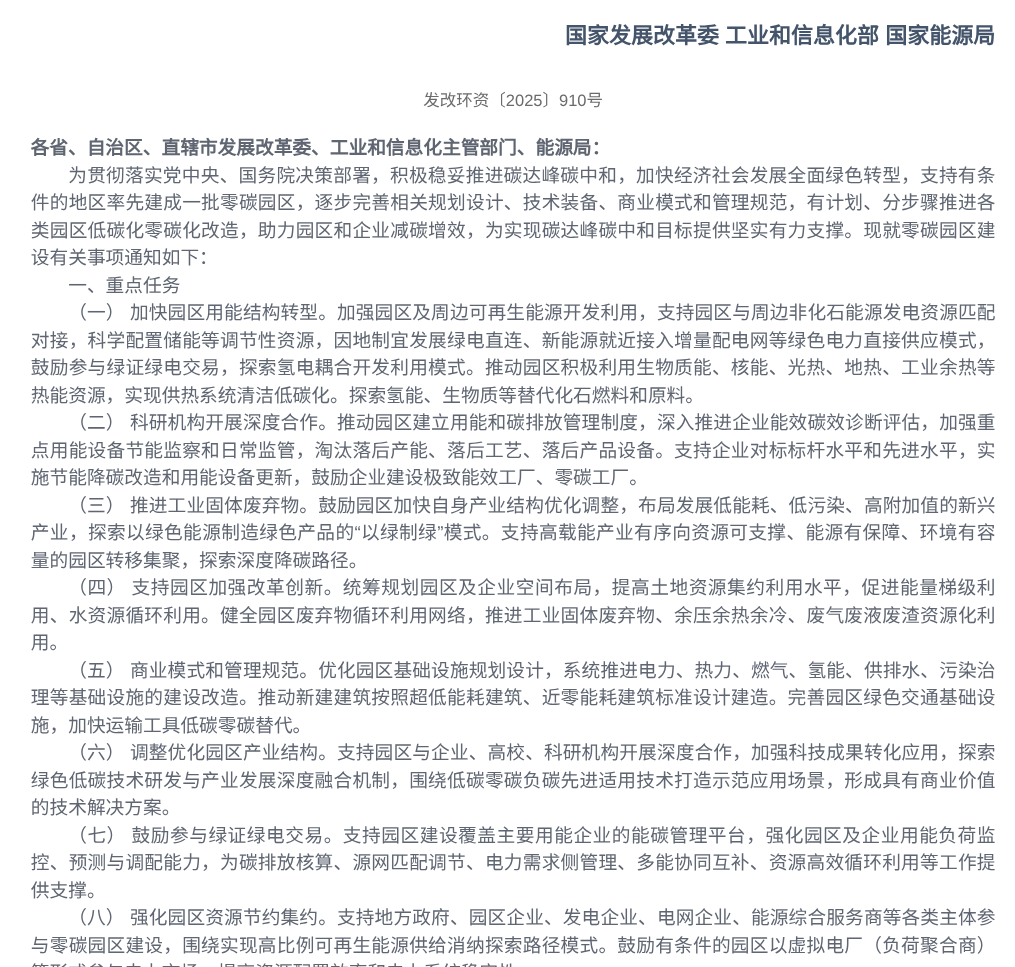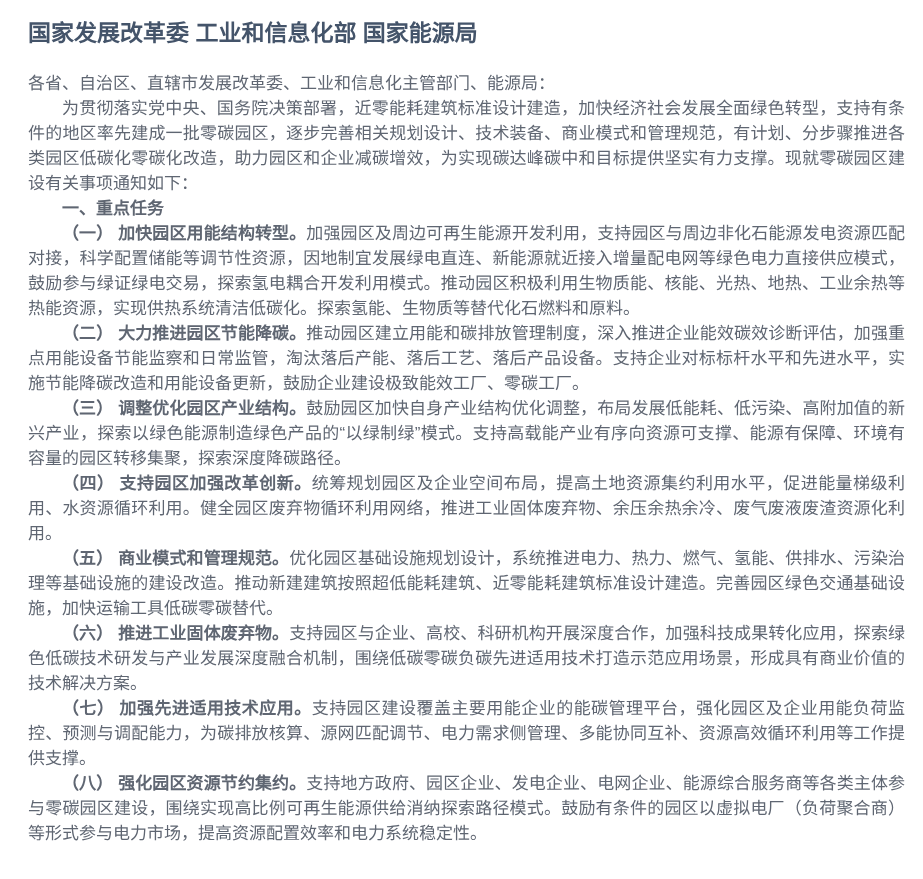--- a/index.html
+++ b/index.html
@@ -14,22 +14,22 @@
   .page {
     box-sizing: border-box;
     width: 923px;
     min-height: 879px;
     padding: 14px 18px 8px 28px;
     background: #ffffff;
   }
   .doc-title {
     margin: 0;
     padding-top: 4px;
-    text-align: left;
-    font-size: 23px;
+    text-align: right;
+    font-size: 20px;
     font-weight: 700;
     line-height: 31px;
     color: var(--title-color, #44546a);
   }
   .doc-title .title-line {
     display: block;
   }
   .doc-number {
     margin-top: 30px;
     text-align: center;
@@ -44,55 +44,57 @@
     color: var(--text-color, #5f6672);
     text-align: justify;
   }
   .doc-body p {
     margin: 0;
     padding: 0;
     text-indent: 2em;
   }
   .doc-body p.no-indent {
     text-indent: 0;
+    font-weight: bold;
   }
   .doc-body .bold-heading,
   .doc-body .item-lead {
-    font-weight: 700;
+    font-weight: 400;
     color: var(--text-color, #5f6672);
   }
 </style>
 </head>
 <body style="--title-color: #44546a; --text-color: #5f6672; --docnum-color: #6b6b6b;">
 
 <div class="page">
 
   <h1 class="doc-title">
     <span class="title-line">国家发展改革委 工业和信息化部 国家能源局</span>
   </h1>
 
+  <div class="doc-number">发改环资〔2025〕910号</div>
 
   <div class="doc-body">
 
     <p class="no-indent">各省、自治区、直辖市发展改革委、工业和信息化主管部门、能源局：</p>
 
-    <p>为贯彻落实党中央、国务院决策部署，近零能耗建筑标准设计建造，加快经济社会发展全面绿色转型，支持有条件的地区率先建成一批零碳园区，逐步完善相关规划设计、技术装备、商业模式和管理规范，有计划、分步骤推进各类园区低碳化零碳化改造，助力园区和企业减碳增效，为实现碳达峰碳中和目标提供坚实有力支撑。现就零碳园区建设有关事项通知如下：</p>
+    <p>为贯彻落实党中央、国务院决策部署，积极稳妥推进碳达峰碳中和，加快经济社会发展全面绿色转型，支持有条件的地区率先建成一批零碳园区，逐步完善相关规划设计、技术装备、商业模式和管理规范，有计划、分步骤推进各类园区低碳化零碳化改造，助力园区和企业减碳增效，为实现碳达峰碳中和目标提供坚实有力支撑。现就零碳园区建设有关事项通知如下：</p>
 
     <p class="bold-heading">一、重点任务</p>
 
     <p><span class="item-lead">（一） 加快园区用能结构转型。</span><span>加强园区及周边可再生能源开发利用，支持园区与周边非化石能源发电资源匹配对接，科学配置储能等调节性资源，因地制宜发展绿电直连、新能源就近接入增量配电网等绿色电力直接供应模式，鼓励参与绿证绿电交易，探索氢电耦合开发利用模式。推动园区积极利用生物质能、核能、光热、地热、工业余热等热能资源，实现供热系统清洁低碳化。探索氢能、生物质等替代化石燃料和原料。</span></p>
 
-    <p><span class="item-lead">（二） 大力推进园区节能降碳。</span><span>推动园区建立用能和碳排放管理制度，深入推进企业能效碳效诊断评估，加强重点用能设备节能监察和日常监管，淘汰落后产能、落后工艺、落后产品设备。支持企业对标标杆水平和先进水平，实施节能降碳改造和用能设备更新，鼓励企业建设极致能效工厂、零碳工厂。</span></p>
+    <p><span class="item-lead">（二） 科研机构开展深度合作。</span><span>推动园区建立用能和碳排放管理制度，深入推进企业能效碳效诊断评估，加强重点用能设备节能监察和日常监管，淘汰落后产能、落后工艺、落后产品设备。支持企业对标标杆水平和先进水平，实施节能降碳改造和用能设备更新，鼓励企业建设极致能效工厂、零碳工厂。</span></p>
 
-    <p><span class="item-lead">（三） 调整优化园区产业结构。</span><span>鼓励园区加快自身产业结构优化调整，布局发展低能耗、低污染、高附加值的新兴产业，探索以绿色能源制造绿色产品的“以绿制绿”模式。支持高载能产业有序向资源可支撑、能源有保障、环境有容量的园区转移集聚，探索深度降碳路径。</span></p>
+    <p><span class="item-lead">（三） 推进工业固体废弃物。</span><span>鼓励园区加快自身产业结构优化调整，布局发展低能耗、低污染、高附加值的新兴产业，探索以绿色能源制造绿色产品的“以绿制绿”模式。支持高载能产业有序向资源可支撑、能源有保障、环境有容量的园区转移集聚，探索深度降碳路径。</span></p>
 
     <p><span class="item-lead">（四） 支持园区加强改革创新。</span><span>统筹规划园区及企业空间布局，提高土地资源集约利用水平，促进能量梯级利用、水资源循环利用。健全园区废弃物循环利用网络，推进工业固体废弃物、余压余热余冷、废气废液废渣资源化利用。</span></p>
 
     <p><span class="item-lead">（五） 商业模式和管理规范。</span><span>优化园区基础设施规划设计，系统推进电力、热力、燃气、氢能、供排水、污染治理等基础设施的建设改造。推动新建建筑按照超低能耗建筑、近零能耗建筑标准设计建造。完善园区绿色交通基础设施，加快运输工具低碳零碳替代。</span></p>
 
-    <p><span class="item-lead">（六） 推进工业固体废弃物。</span><span>支持园区与企业、高校、科研机构开展深度合作，加强科技成果转化应用，探索绿色低碳技术研发与产业发展深度融合机制，围绕低碳零碳负碳先进适用技术打造示范应用场景，形成具有商业价值的技术解决方案。</span></p>
+    <p><span class="item-lead">（六） 调整优化园区产业结构。</span><span>支持园区与企业、高校、科研机构开展深度合作，加强科技成果转化应用，探索绿色低碳技术研发与产业发展深度融合机制，围绕低碳零碳负碳先进适用技术打造示范应用场景，形成具有商业价值的技术解决方案。</span></p>
 
-    <p><span class="item-lead">（七） 加强先进适用技术应用。</span><span>支持园区建设覆盖主要用能企业的能碳管理平台，强化园区及企业用能负荷监控、预测与调配能力，为碳排放核算、源网匹配调节、电力需求侧管理、多能协同互补、资源高效循环利用等工作提供支撑。</span></p>
+    <p><span class="item-lead">（七） 鼓励参与绿证绿电交易。</span><span>支持园区建设覆盖主要用能企业的能碳管理平台，强化园区及企业用能负荷监控、预测与调配能力，为碳排放核算、源网匹配调节、电力需求侧管理、多能协同互补、资源高效循环利用等工作提供支撑。</span></p>
 
     <p><span class="item-lead">（八） 强化园区资源节约集约。</span><span>支持地方政府、园区企业、发电企业、电网企业、能源综合服务商等各类主体参与零碳园区建设，围绕实现高比例可再生能源供给消纳探索路径模式。鼓励有条件的园区以虚拟电厂（负荷聚合商）等形式参与电力市场，提高资源配置效率和电力系统稳定性。</span></p>
 
   </div>
 </div>
 
 </body></html>

